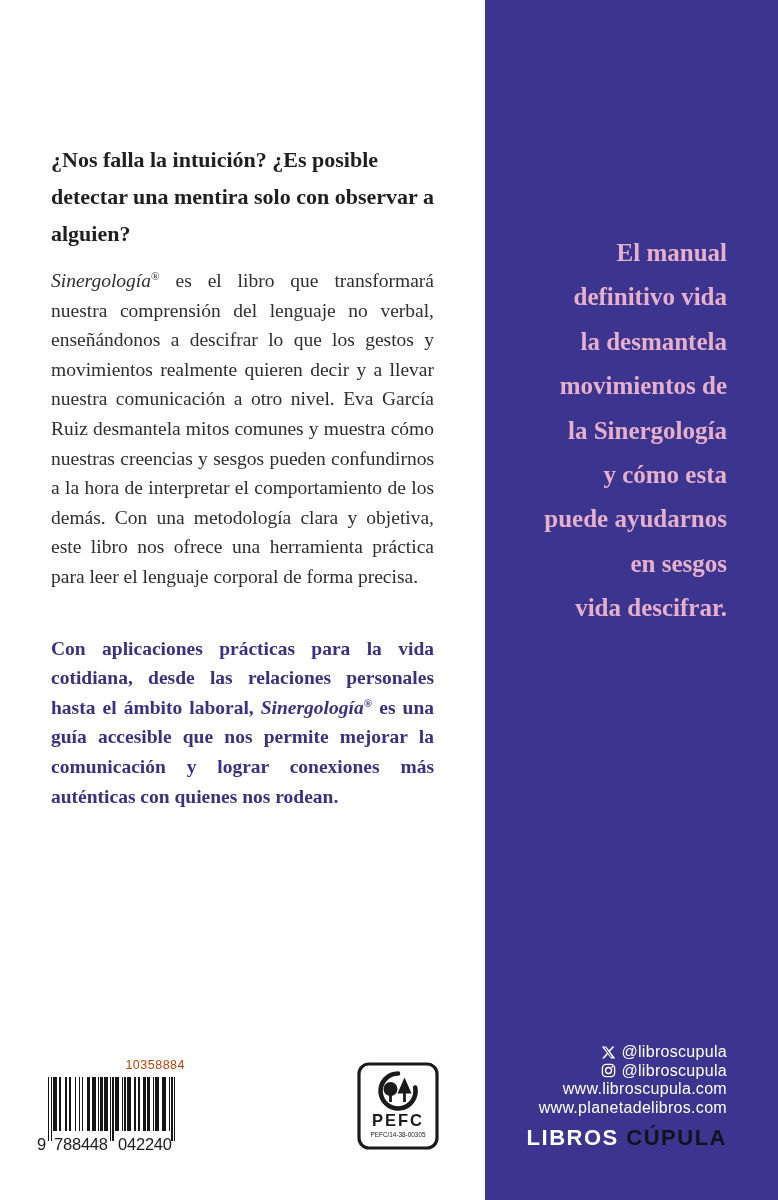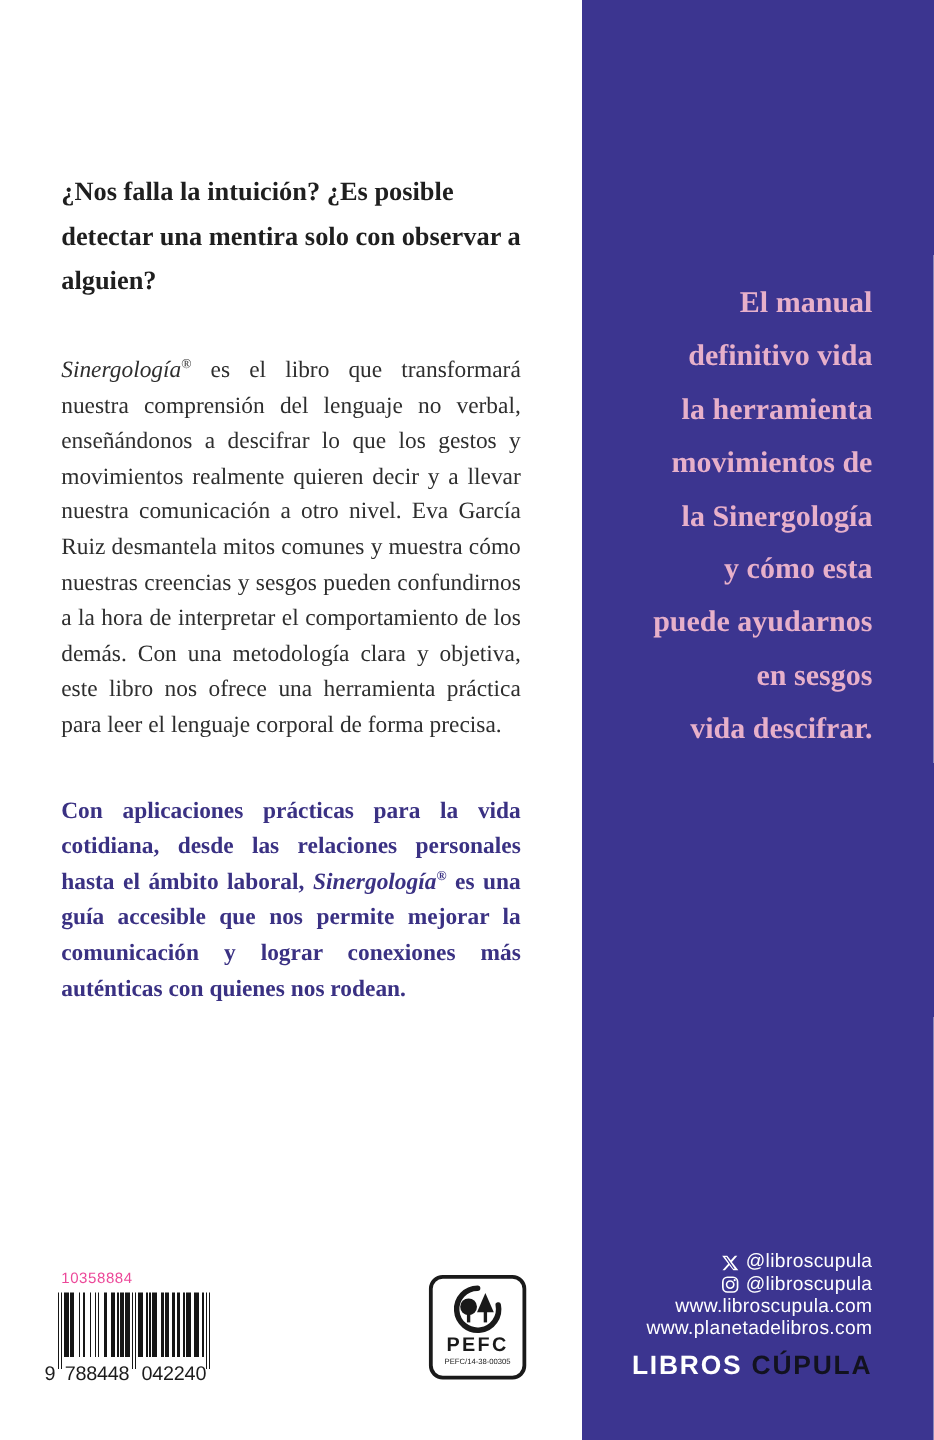--- a/index.html
+++ b/index.html
@@ -29,21 +29,21 @@
     position:absolute;
     left:51px;top:141px;
     width:383px;
     color:var(--body-text);
   }
   .headline{
     font-size:22px;
     font-weight:700;
     line-height:37px;
     color:#1f1f1f;
-    margin-bottom:42px;
+    margin-bottom:14px;
   }
   .body-para{
     font-size:19.5px;
     line-height:29.6px;
     text-align:justify;
     color:var(--body-text);
   }
   .body-para + .body-para{margin-top:42px;}
   .accent-para{
     color:var(--accent-purple);
@@ -62,21 +62,22 @@
     line-height:44.4px;
     color:var(--pink-text);
     padding-left:48px;
   }
   
   .barcode-block{
     position:absolute;
     left:33px;top:1058px;
     width:152px;
     font-family:"Liberation Sans", sans-serif;
-    color:#ec4899;
+    color:#c2410c;
+    text-align:right;
   }
   .bc-top{
     margin-left:18px;
     font-size:12.5px;
     letter-spacing:.5px;
     margin-bottom:5px;
   }
   .bc-svg text{
     font-family:"Liberation Sans", sans-serif;
     font-size:16.5px;
@@ -119,21 +120,21 @@
 
   <main class="left-col">
     <h2 class="headline">¿Nos falla la intuición? ¿Es posible detectar una mentira solo con observar a alguien?</h2>
     <p class="body-para"><span class="seg-italic">Sinergología</span><span class="seg-sup">®</span><span> es el libro que transformará nuestra comprensión del lenguaje no verbal, enseñándonos a descifrar lo que los gestos y movimientos realmente quieren decir y a llevar nuestra comunicación a otro nivel. Eva García Ruiz desmantela mitos comunes y muestra cómo nuestras creencias y sesgos pueden confundirnos a la hora de interpretar el comportamiento de los demás. Con una metodología clara y objetiva, este libro nos ofrece una herramienta práctica para leer el lenguaje corporal de forma precisa.</span></p>
     <p class="body-para accent-para"><span>Con aplicaciones prácticas para la vida cotidiana, desde las relaciones personales hasta el ámbito laboral, </span><span class="seg-italic">Sinergología</span><span class="seg-sup">®</span><span> es una guía accesible que nos permite mejorar la comunicación y lograr conexiones más auténticas con quienes nos rodean.</span></p>
   </main>
 
   <div class="tagline">
       <div>El manual</div>
       <div>definitivo vida</div>
-      <div>la herramienta</div>
+      <div>la desmantela</div>
       <div>movimientos de</div>
       <div>la Sinergología</div>
       <div>y cómo esta</div>
       <div>puede ayudarnos</div>
       <div>en sesgos</div>
       <div>vida descifrar.</div>
     </div>
 
   <div class="barcode-block">
     <div class="bc-top">10358884</div>

